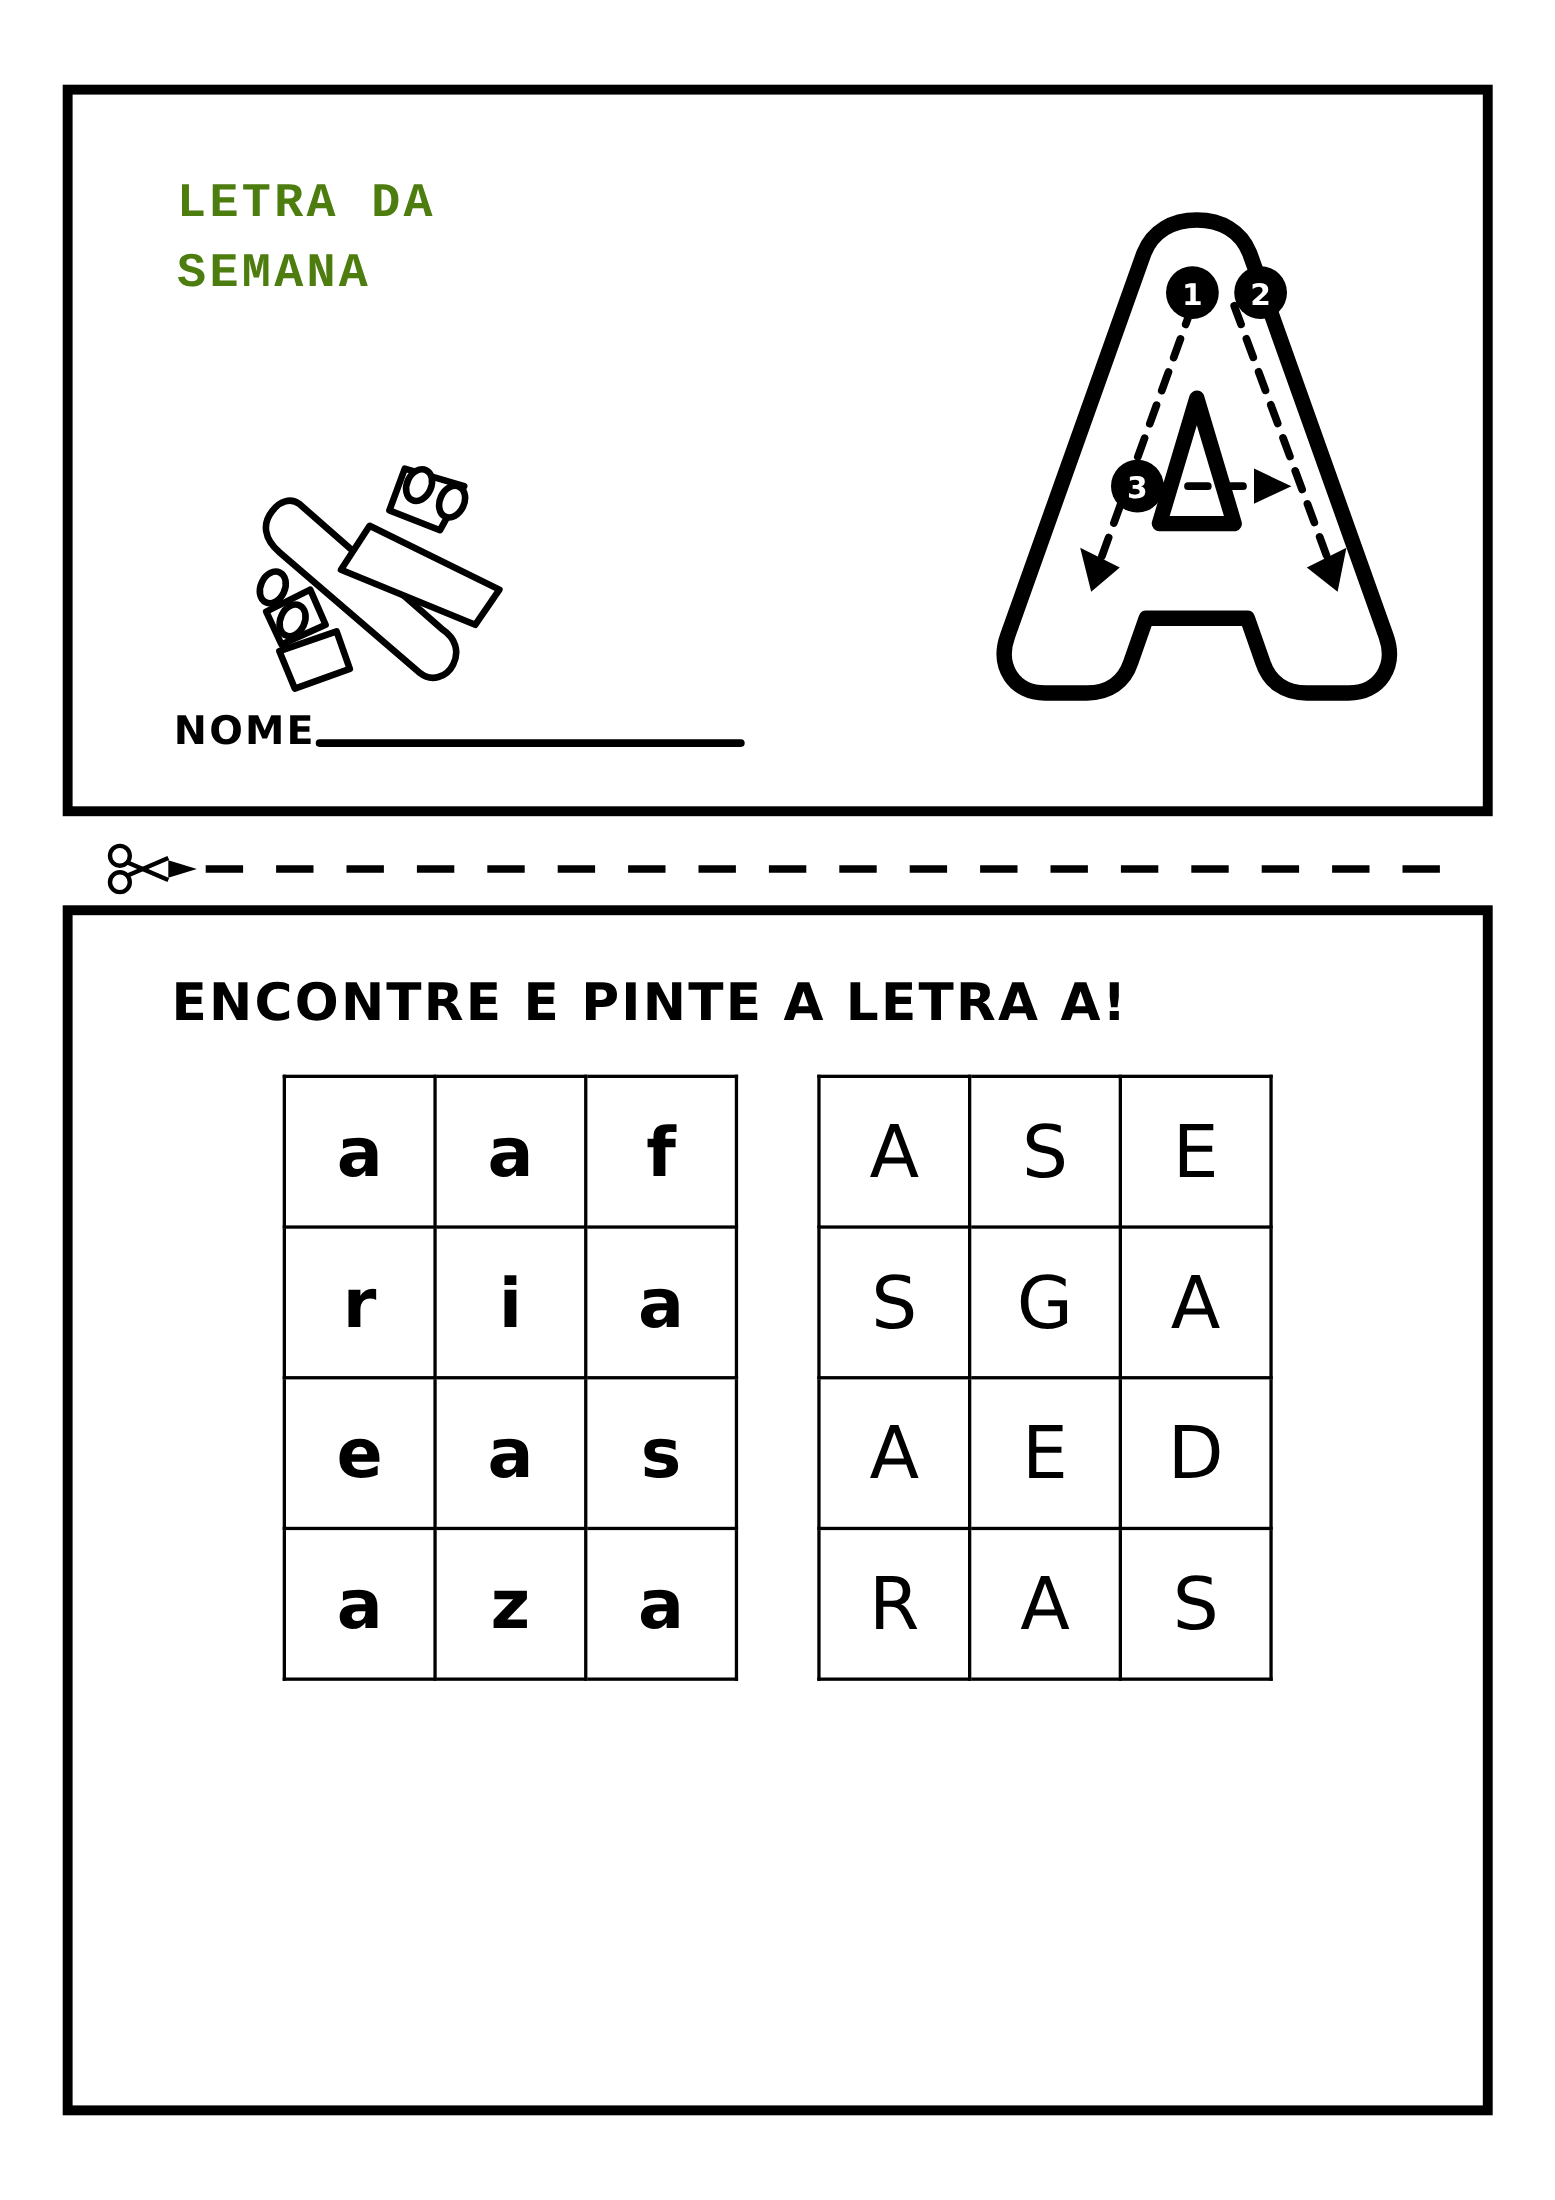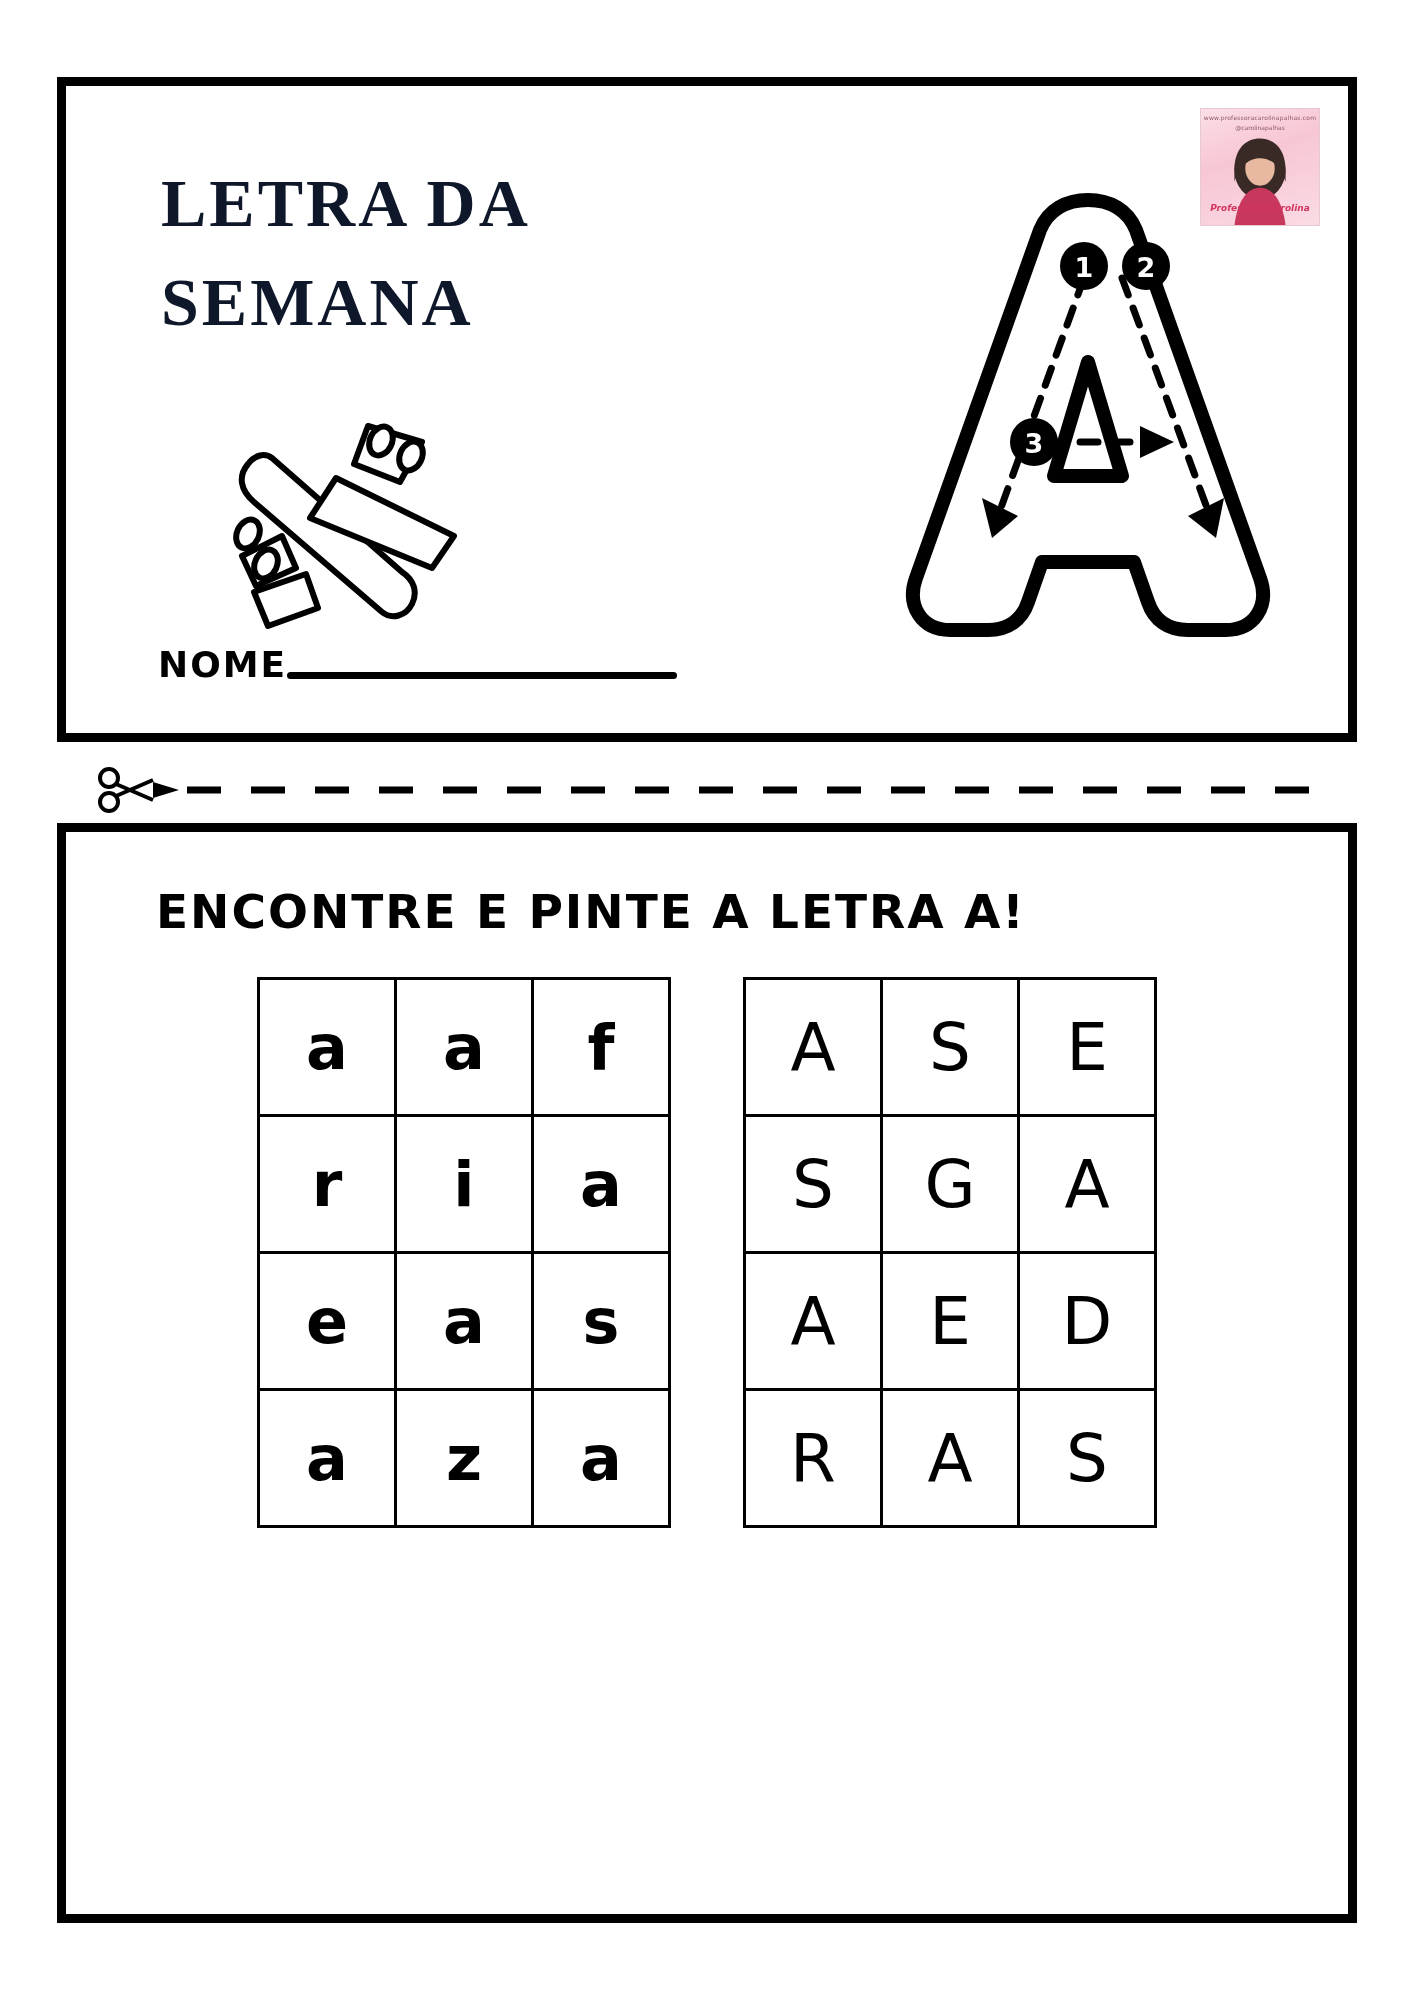--- a/index.html
+++ b/index.html
@@ -33,26 +33,26 @@
     top: 823px;
     width: 1300px;
     height: 1100px;
   }
 
   .title {
     position: absolute;
     left: 95px;
     top: 68px;
     width: 520px;
-    font-family: Liberation Serif, serif;
+    font-family: Liberation Mono, monospace;
     font-weight: bold;
-    font-size: 68px;
+    font-size: 44px;
     line-height: 1.45;
     letter-spacing: 3px;
-    color: #0f172a;
+    color: #4d7c0f;
     text-transform: uppercase;
   }
   .title div { white-space: nowrap; }
 
   
   #plane {
     position: absolute;
     left: 120px;
     top: 300px;
     width: 290px;
@@ -248,31 +248,20 @@
       <circle cx="146" cy="256" r="24" fill="#000000"></circle>
       <text x="146" y="267" font-size="27" fill="#ffffff" text-anchor="middle" font-family="DejaVu Sans, sans-serif" font-weight="bold">3</text>
     </g>
   </svg>
 
   <div class="name-row">
     <span class="name-label">NOME</span>
     <span class="name-line"></span>
   </div>
 
-  <div id="author-photo">
-    <div class="photo-url">www.professoracarolinapalhas.com</div>
-    <div class="photo-handle">@carolinapalhas</div>
-    <svg viewBox="0 0 120 118" style="position:absolute;inset:0;width:100%;height:100%;">
-      <ellipse cx="60" cy="62" rx="26" ry="30" fill="#3a2a26"></ellipse>
-      <ellipse cx="60" cy="60" rx="15" ry="18" fill="#e8b9a0"></ellipse>
-      <path d="M34 118 C38 88 50 80 60 80 C70 80 82 88 86 118 Z" fill="#c8375c"></path>
-      <path d="M34 62 C34 40 46 30 60 30 C74 30 86 40 86 62 L86 74 C80 56 70 50 60 50 C50 50 40 56 34 74 Z" fill="#3a2a26"></path>
-    </svg>
-    <div class="photo-name">Professora Carolina</div>
-  </div>
 </div>
 
 <svg id="cut-line" viewBox="0 0 1230 60">
   <g>
     <circle cx="14" cy="18" r="9" fill="none" stroke="#000" stroke-width="4"></circle>
     <circle cx="14" cy="42" r="9" fill="none" stroke="#000" stroke-width="4"></circle>
     <line x1="21" y1="24" x2="58" y2="40" stroke="#000" stroke-width="4"></line>
     <line x1="21" y1="36" x2="58" y2="20" stroke="#000" stroke-width="4"></line>
   </g>
   <polygon points="58,22 84,30 58,38" fill="#000"></polygon>

